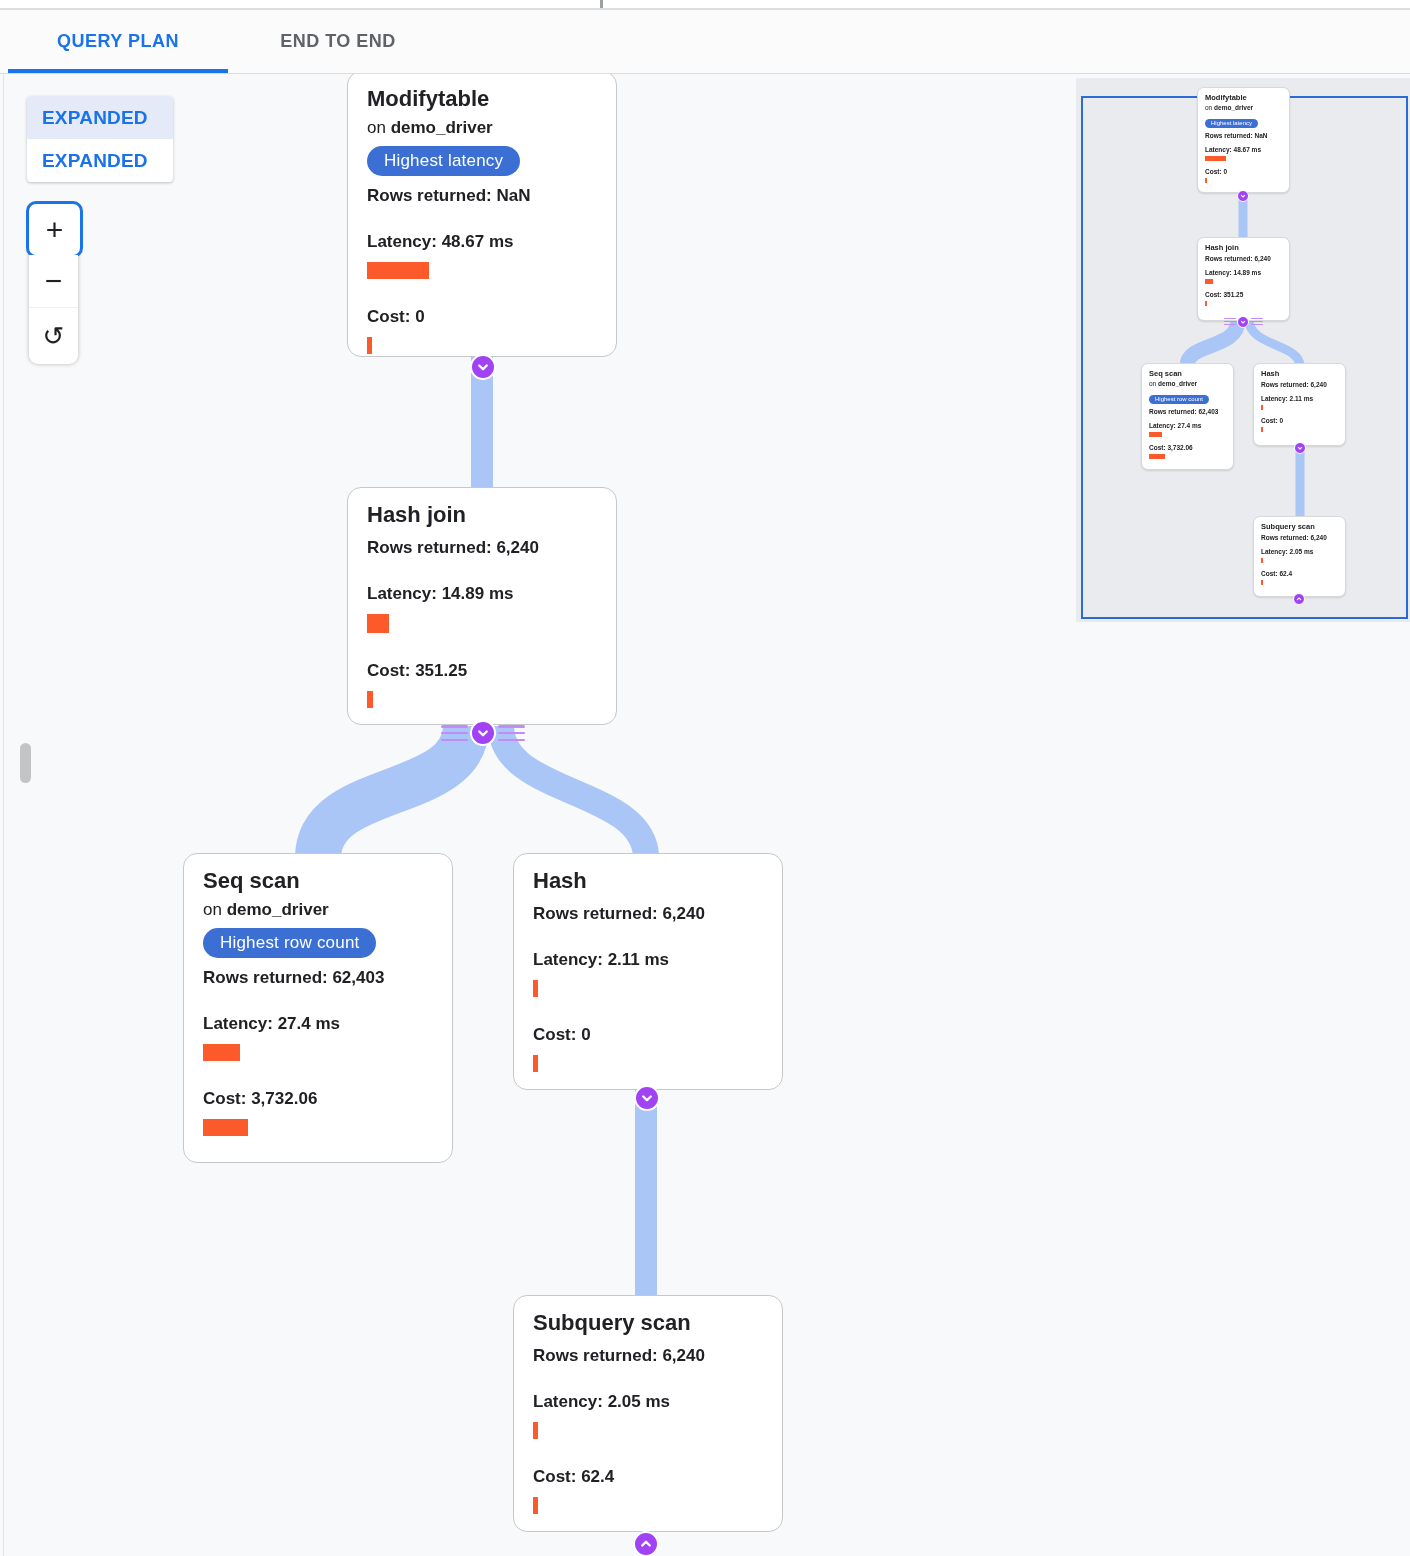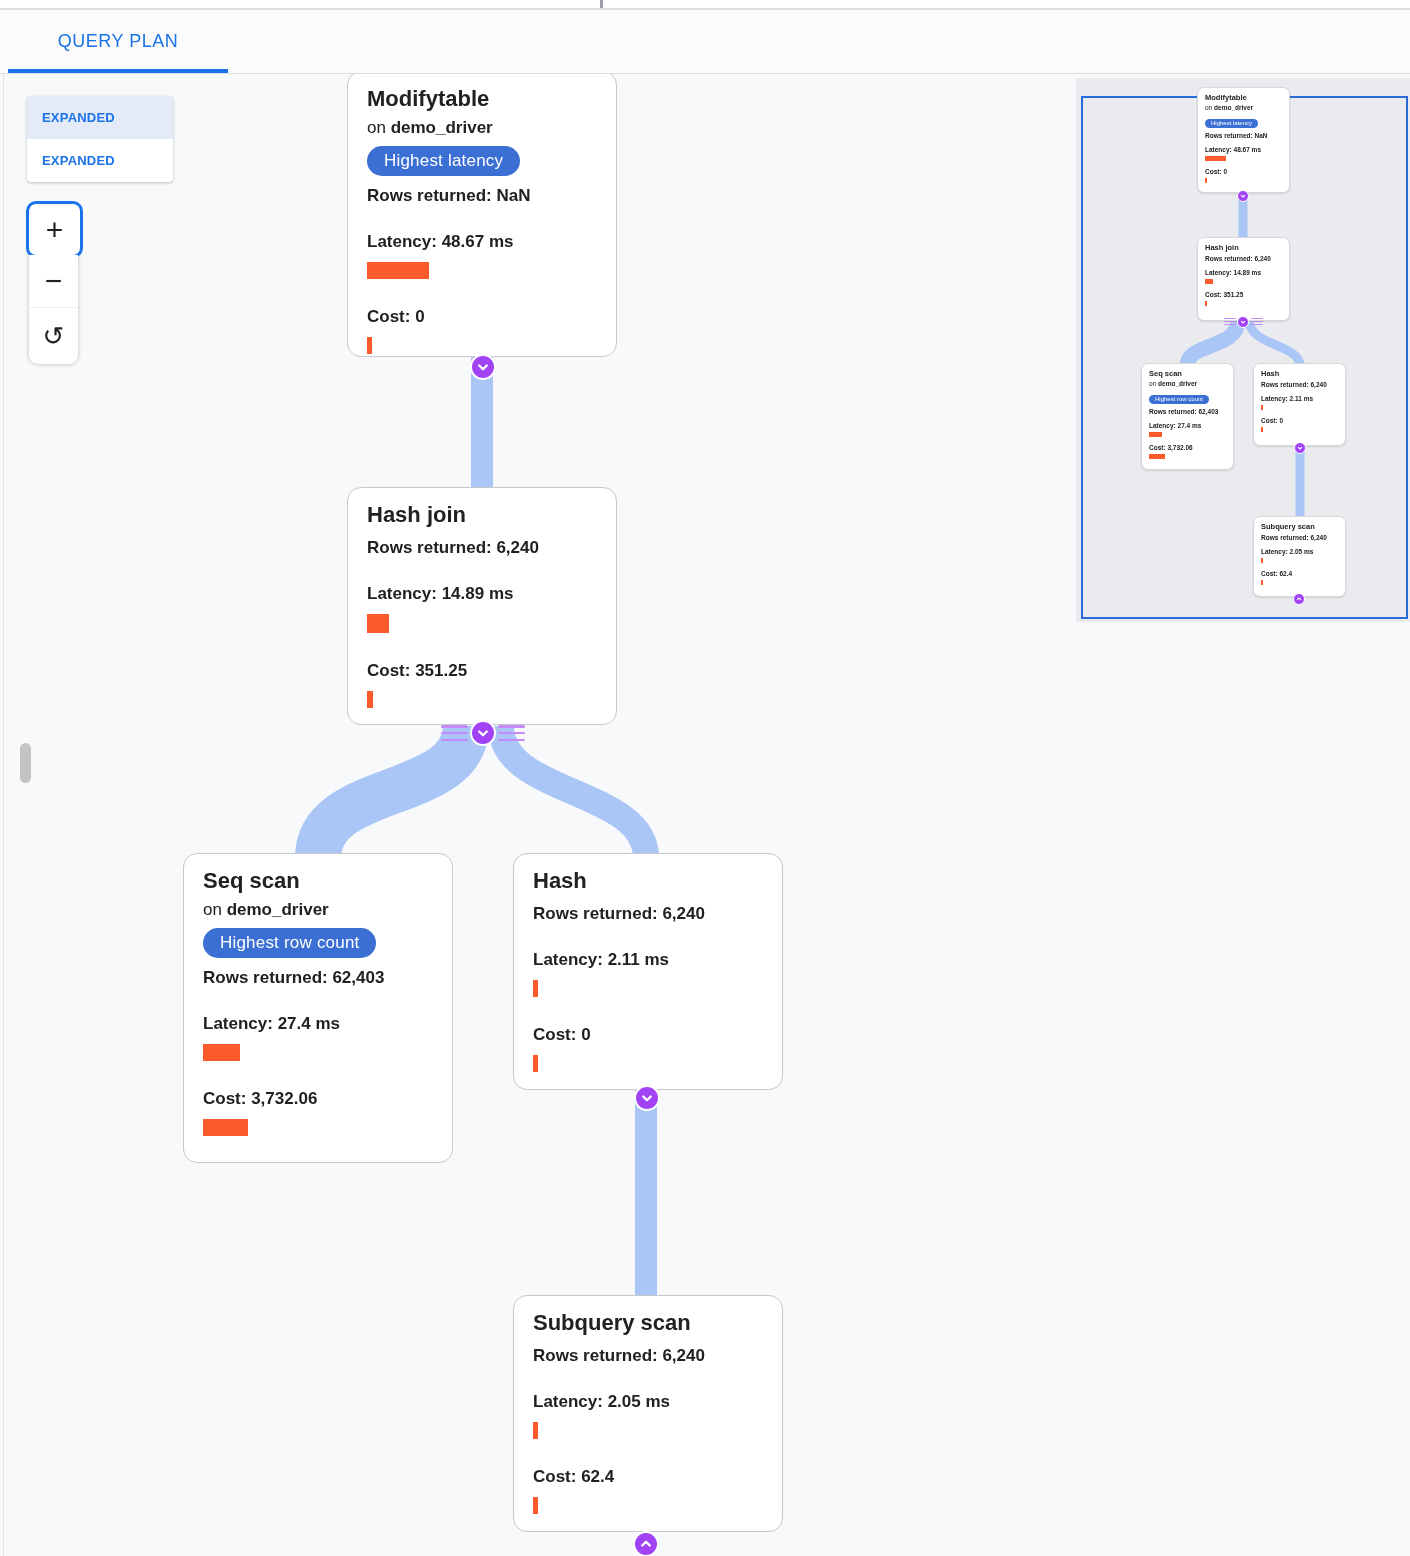--- a/index.html
+++ b/index.html
@@ -7,29 +7,29 @@
     width:1410px;height:1556px;position:relative;overflow:hidden;
     background:#f8f9fa;font-family:"Liberation Sans",sans-serif;color:#202124;
   }
   
   .topstrip{position:absolute;left:0;top:0;width:1410px;height:8px;background:#fff;
     border-bottom:2px solid #dcdddf;z-index:6}
   .topnotch{position:absolute;left:600px;top:0;width:3px;height:8px;background:#9aa0a6}
   .tabbar{position:absolute;left:0;top:10px;width:1410px;height:63px;background:#fbfbfc;
     border-bottom:1px solid #dadce0;z-index:6}
   .tab{position:absolute;top:0;height:63px;display:flex;align-items:center;justify-content:center;
-    font-size:18px;font-weight:400;letter-spacing:.5px;cursor:pointer}
+    font-size:18px;font-weight:700;letter-spacing:.5px;cursor:pointer}
   .tab.active{color:#1a73e8}
   .tab.inactive{color:#5f6368}
   .tab-underline{position:absolute;left:8px;top:59px;width:220px;height:4px;background:#1a73e8}
   
   .viewtoggle{position:absolute;left:27px;top:96px;width:146px;background:#fff;border-radius:4px;
     box-shadow:0 1px 3px rgba(60,64,67,.32);overflow:hidden;z-index:7}
   .viewtoggle .opt{height:43px;display:flex;align-items:center;padding-left:15px;
-    font-size:13px;font-weight:700;letter-spacing:.2px;color:#1a73e8;cursor:pointer}
+    font-size:19px;font-weight:700;letter-spacing:.2px;color:#1a73e8;cursor:pointer}
   .viewtoggle .opt.selected{background:#e4eaf8}
   .zoomstack{position:absolute;left:29px;top:205px;width:49px;height:158px;background:#fff;
     border-radius:9px;box-shadow:0 1px 4px rgba(60,64,67,.35);z-index:7}
   .zbtn{position:absolute;left:0;width:49px;display:flex;align-items:center;justify-content:center;
     cursor:pointer;color:#202124;background:#fff}
   .zplus{left:-3px;top:-4px;width:51px;height:51px;border:3px solid #1a73e8;border-radius:10px;
     font-size:30px;font-weight:400}
   .zminus{top:50px;height:52px;font-size:30px;border-radius:0}
   .zreset{top:102px;height:56px;font-size:26px;border-radius:0 0 9px 9px;border-top:1px solid #f0f0f0}
   .leftline{position:absolute;left:3px;top:73px;width:1px;height:1483px;background:#e3e4e6;z-index:0}
@@ -99,20 +99,23 @@
 
 <div class="viewport"></div>
 
 <div class="topstrip">
   <div class="topnotch"></div>
 </div>
 <div class="tabbar">
   <div class="tab active" style="left:8px;width:220px">
     <span>QUERY PLAN</span>
   </div>
+  <div class="tab inactive" style="left:248px;width:180px">
+    <span>END TO END</span>
+  </div>
   <div class="tab-underline"></div>
 </div>
 
 <div class="viewtoggle">
   <div class="opt selected">
     <span>EXPANDED</span>
   </div>
   <div class="opt">
     <span>EXPANDED</span>
   </div>

